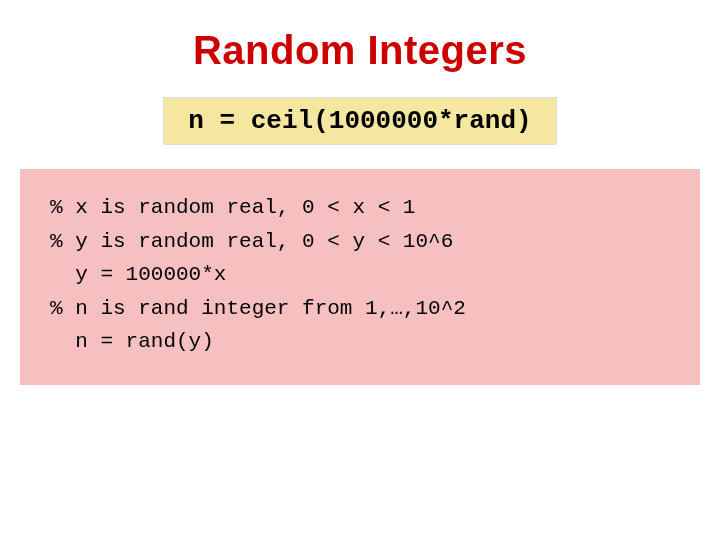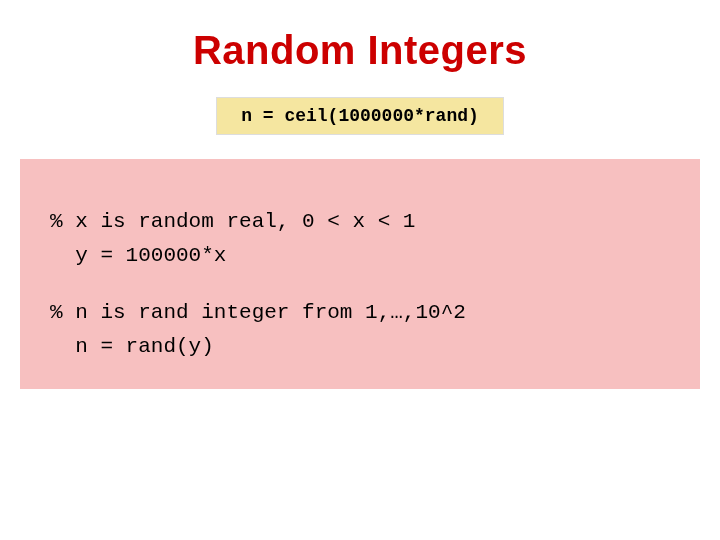--- a/index.html
+++ b/index.html
@@ -33,21 +33,21 @@
       font-weight: bold;
       color: #cc0000;
       margin-bottom: 24px;
       letter-spacing: 0.5px;
     }
 
     .code-box {
       background: #f5e6a0;
       border: 1px solid #ddd;
       padding: 8px 24px;
-      font-size: 18px;
+      font-size: 26px;
       font-family: 'Courier New', Courier, monospace;
       color: #000;
       margin-bottom: 24px;
       font-weight: bold;
     }
 
     .content-area {
       background: #f7c0c0;
       width: 680px;
       padding: 22px 30px 26px 30px;
@@ -59,32 +59,32 @@
     .line {
       font-size: 21px;
       font-family: 'Courier New', Courier, monospace;
       color: #000;
       line-height: 1.6;
       white-space: pre;
     }
 
     .comment {
       color: #000;
-      margin-top: 24px;
     }
   </style>
 </head>
 <body>
 
 <div class="page">
   <h1 class="title">Random Integers</h1>
 
   <div class="code-box">
     <span>n = ceil(1000000*rand)</span>
   </div>
 
   <div class="content-area">
     <div class="line comment">% x is random real, 0 &lt; x &lt; 1</div>
+    <div class="line comment">% y is random real, 0 &lt; y &lt; 10^6</div>
     <div class="line">  y = 100000*x</div>
     <div class="line comment">% n is rand integer from 1,…,10^2</div>
     <div class="line">  n = rand(y)</div>
   </div>
 </div>
 
 </body></html>

